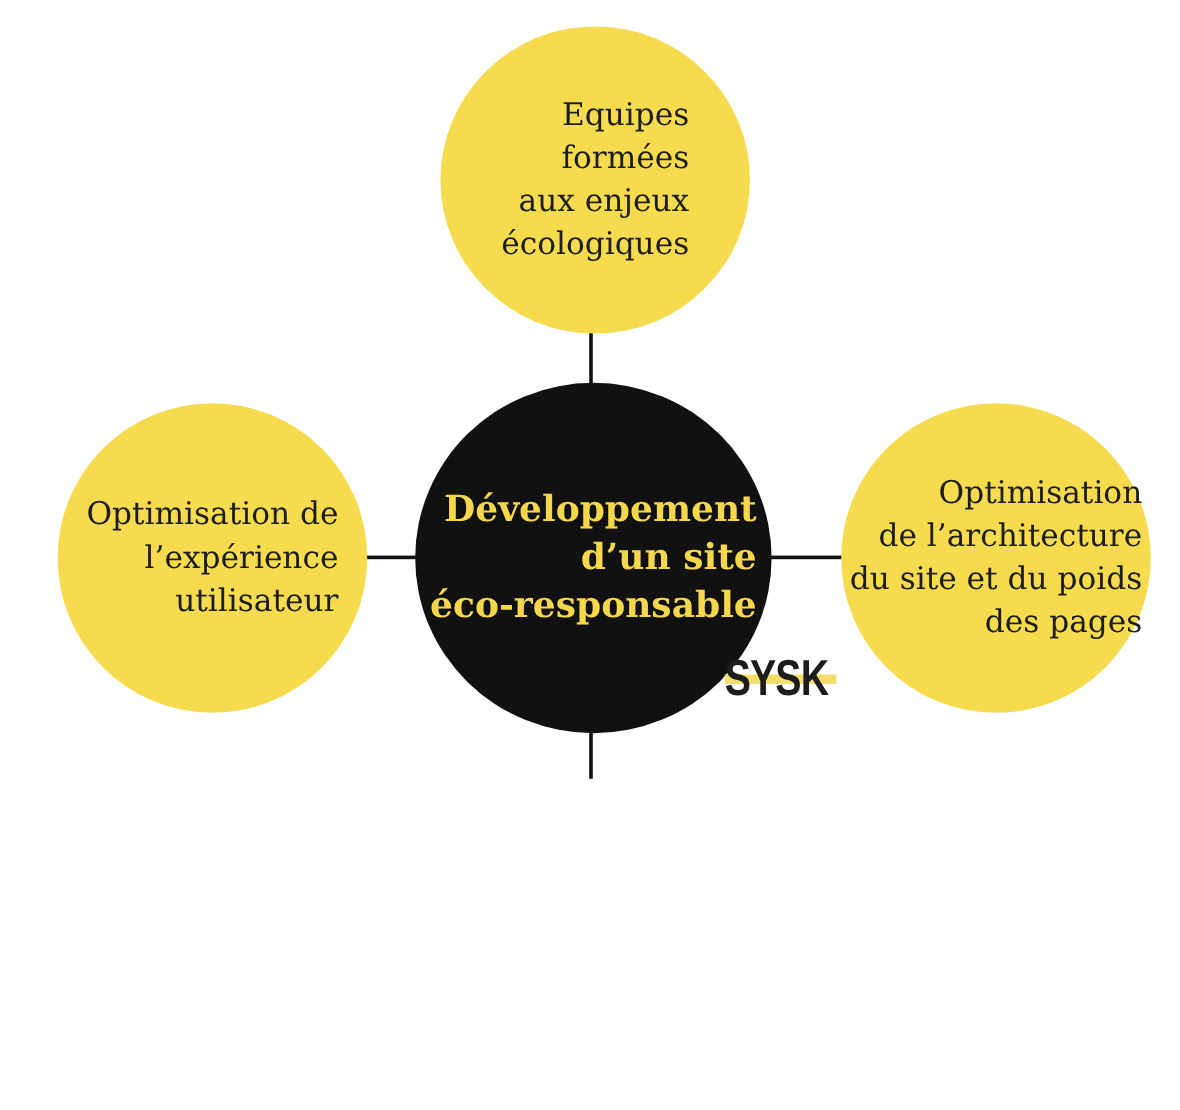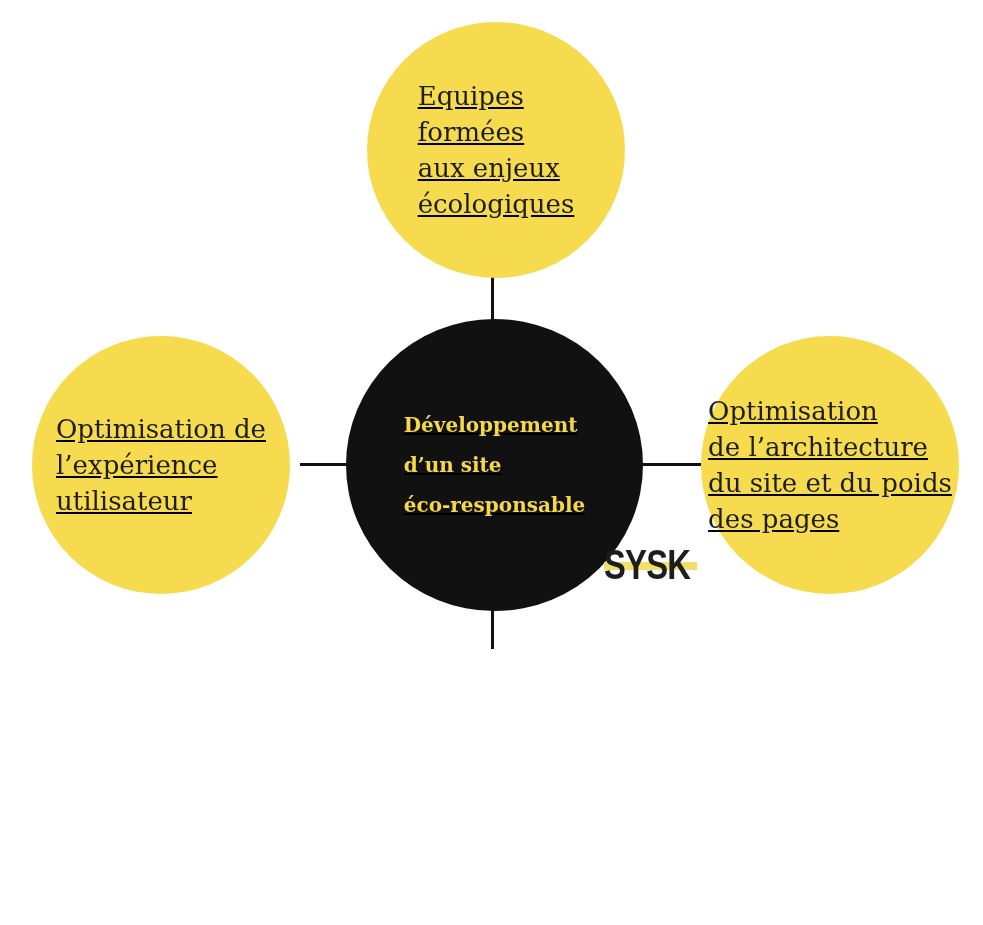--- a/index.html
+++ b/index.html
@@ -16,49 +16,48 @@
     width: 983px;
     height: 925px;
     background: #ffffff;
   }
   .circle {
     position: absolute;
     border-radius: 50%;
     display: flex;
     align-items: center;
     justify-content: center;
-    text-align: left;
+    text-align: right;
     box-sizing: border-box;
-    text-decoration: underline;
   }
   .node {
     background: #F6DB4E;
     width: 258px;
     height: 258px;
   }
   .node .label {
     color: #1d1d1b;
     font-size: 26px;
     line-height: 36px;
     white-space: pre-line;
     font-weight: 400;
   }
   .node-top    { left: 367px; top: 22px;  width: 258px; height: 256px; }
-  .node-left   { left: 32px;  top: 336px; }
+  .node-left   { left: 48px;  top: 336px; }
   .node-right  { left: 701px; top: 336px; }
   .node-bottom { left: 367px; top: 647px; width: 260px; height: 260px; }
   .node-center {
     background: #111111;
     left: 346px; top: 319px;
     width: 297px; height: 292px;
   }
   .node-center .label {
     color: #F5D74B;
     font-weight: 700;
-    font-size: 20px;
+    font-size: 30px;
     line-height: 40px;
     white-space: pre-line;
   }
   .connector {
     position: absolute;
     background: #111111;
   }
   .connector-top    { left: 491px; top: 276px; width: 3px;  height: 46px; }
   .connector-bottom { left: 491px; top: 607px; width: 3px;  height: 42px; }
   .connector-left   { left: 300px; top: 463px; width: 50px; height: 3px; }

